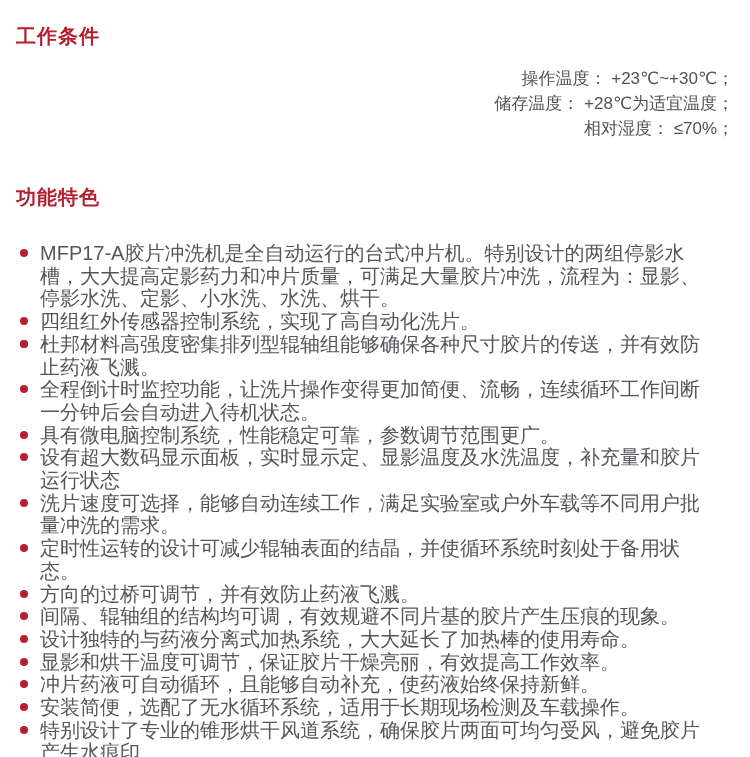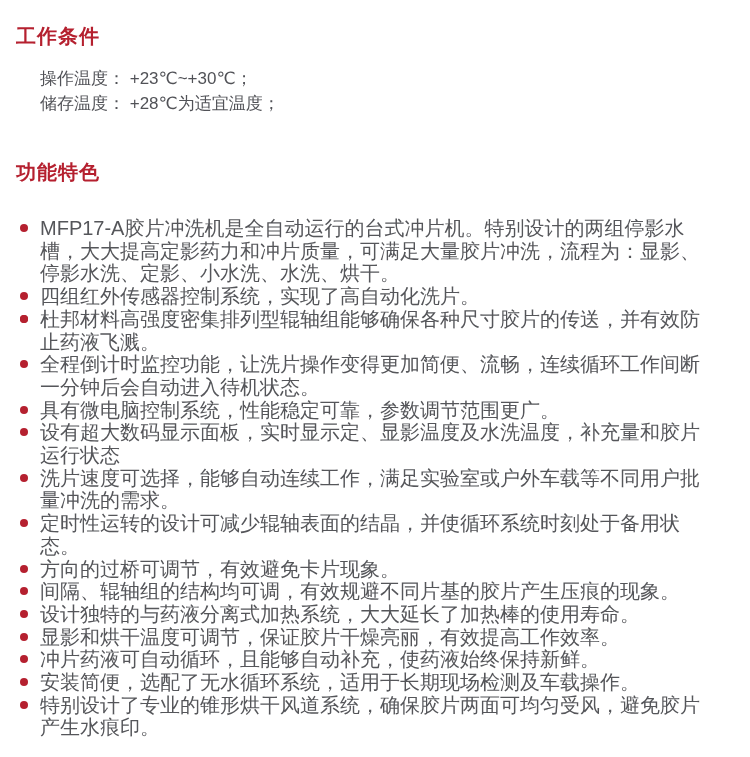--- a/index.html
+++ b/index.html
@@ -26,20 +26,21 @@
     font-size: 20px;
     line-height: 22px;
     font-weight: bold;
     letter-spacing: 1px;
   }
   .cond-list {
     margin: 19px 0 0 24px;
     color: #515257;
     font-size: 17px;
     line-height: 25px;
+    text-align: right;
   }
   .cond-list p {
     margin: 0;
     white-space: nowrap;
   }
   .features-section {
     margin-top: 45px;
   }
   .features {
     list-style: none;
@@ -70,36 +71,37 @@
 </head>
 <body>
 
 <div class="page">
 
   <section class="conditions-section">
     <h2 class="sec-title">工作条件</h2>
     <div class="cond-list">
       <p>操作温度： +23℃~+30℃；</p>
       <p>储存温度： +28℃为适宜温度；</p>
+      <p>相对湿度： ≤70%；</p>
     </div>
   </section>
 
   <section class="features-section">
     <h2 class="sec-title">功能特色</h2>
     <ul class="features">
       <li><span class="dot"></span><span>MFP17-A胶片冲洗机是全自动运行的台式冲片机。特别设计的两组停影水槽，大大提高定影药力和冲片质量，可满足大量胶片冲洗，流程为：显影、停影水洗、定影、小水洗、水洗、烘干。</span></li>
       <li><span class="dot"></span><span>四组红外传感器控制系统，实现了高自动化洗片。</span></li>
       <li><span class="dot"></span></li>
       <li><span class="dot"></span><span>杜邦材料高强度密集排列型辊轴组能够确保各种尺寸胶片的传送，并有效防止药液飞溅。</span></li>
       <li><span class="dot"></span><span>全程倒计时监控功能，让洗片操作变得更加简便、流畅，连续循环工作间断一分钟后会自动进入待机状态。</span></li>
       <li><span class="dot"></span><span>具有微电脑控制系统，性能稳定可靠，参数调节范围更广。</span></li>
       <li><span class="dot"></span><span>设有超大数码显示面板，实时显示定、显影温度及水洗温度，补充量和胶片运行状态</span></li>
       <li><span class="dot"></span><span>洗片速度可选择，能够自动连续工作，满足实验室或户外车载等不同用户批量冲洗的需求。</span></li>
       <li><span class="dot"></span><span>定时性运转的设计可减少辊轴表面的结晶，并使循环系统时刻处于备用状态。</span></li>
-      <li><span class="dot"></span><span>方向的过桥可调节，有效避免卡片现象。</span></li>
+      <li><span class="dot"></span><span>方向的过桥可调节，并有效防止药液飞溅。</span></li>
       <li><span class="dot"></span><span>间隔、辊轴组的结构均可调，有效规避不同片基的胶片产生压痕的现象。</span></li>
       <li><span class="dot"></span><span>设计独特的与药液分离式加热系统，大大延长了加热棒的使用寿命。</span></li>
       <li><span class="dot"></span><span>显影和烘干温度可调节，保证胶片干燥亮丽，有效提高工作效率。</span></li>
       <li><span class="dot"></span><span>冲片药液可自动循环，且能够自动补充，使药液始终保持新鲜。</span></li>
       <li><span class="dot"></span><span>安装简便，选配了无水循环系统，适用于长期现场检测及车载操作。</span></li>
       <li><span class="dot"></span><span>特别设计了专业的锥形烘干风道系统，确保胶片两面可均匀受风，避免胶片产生水痕印。</span></li>
     </ul>
   </section>
 
 </div>

